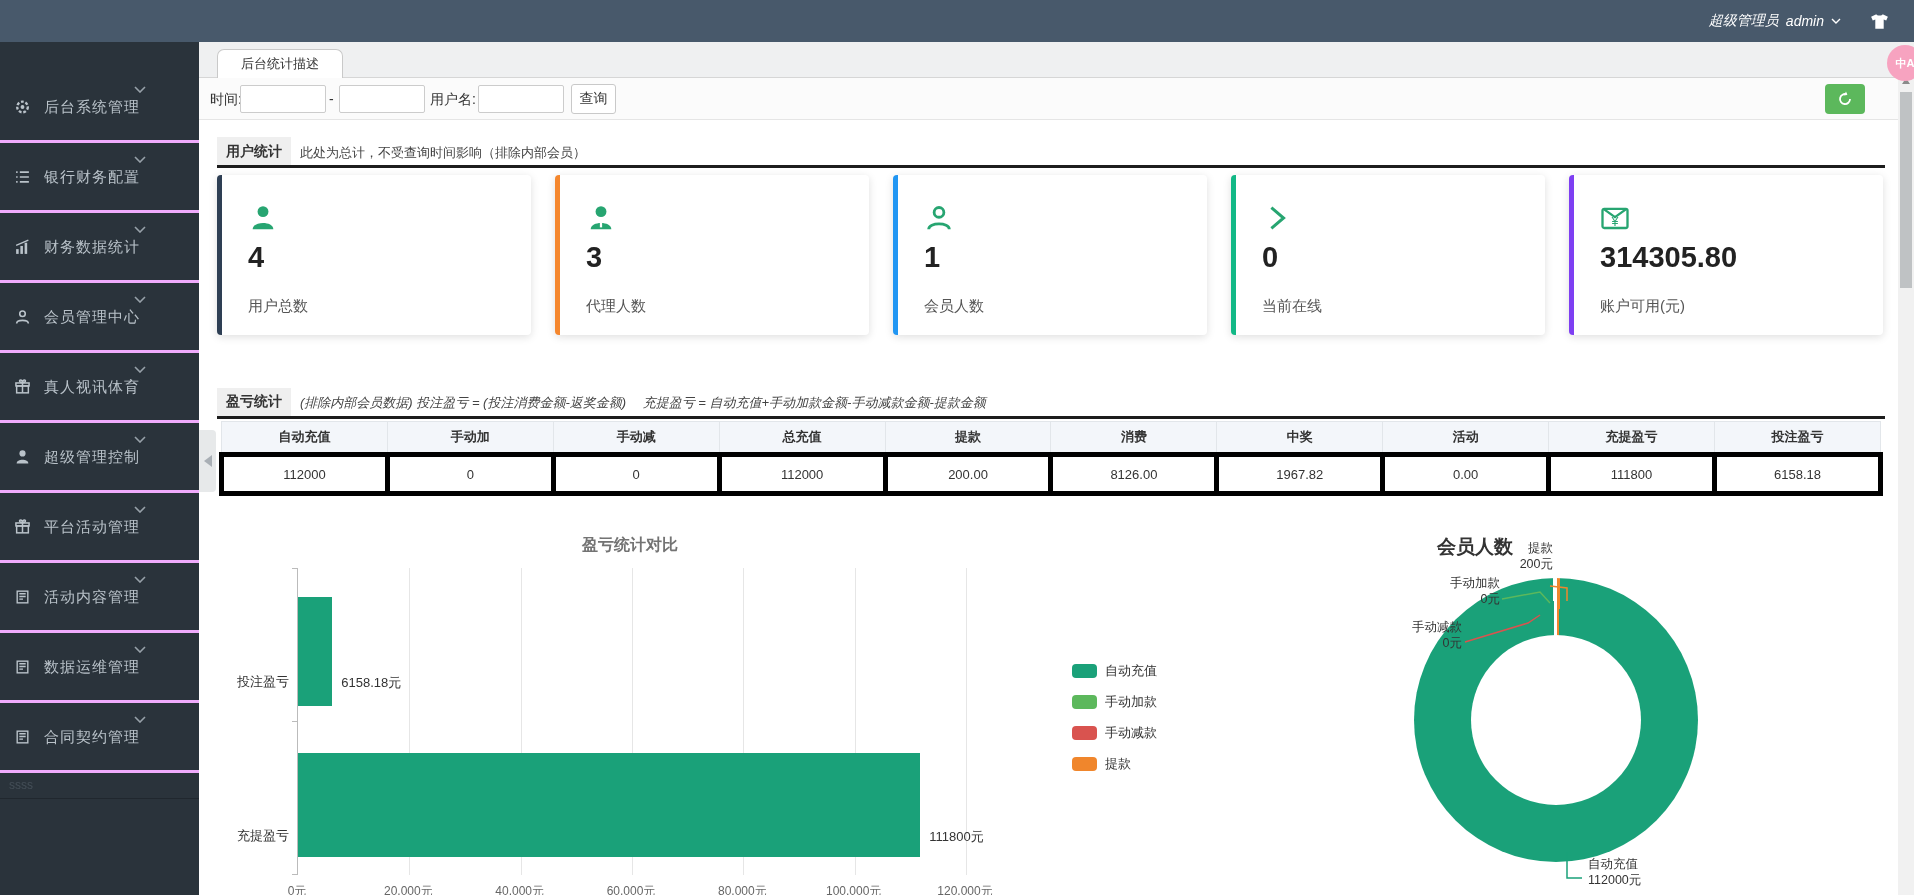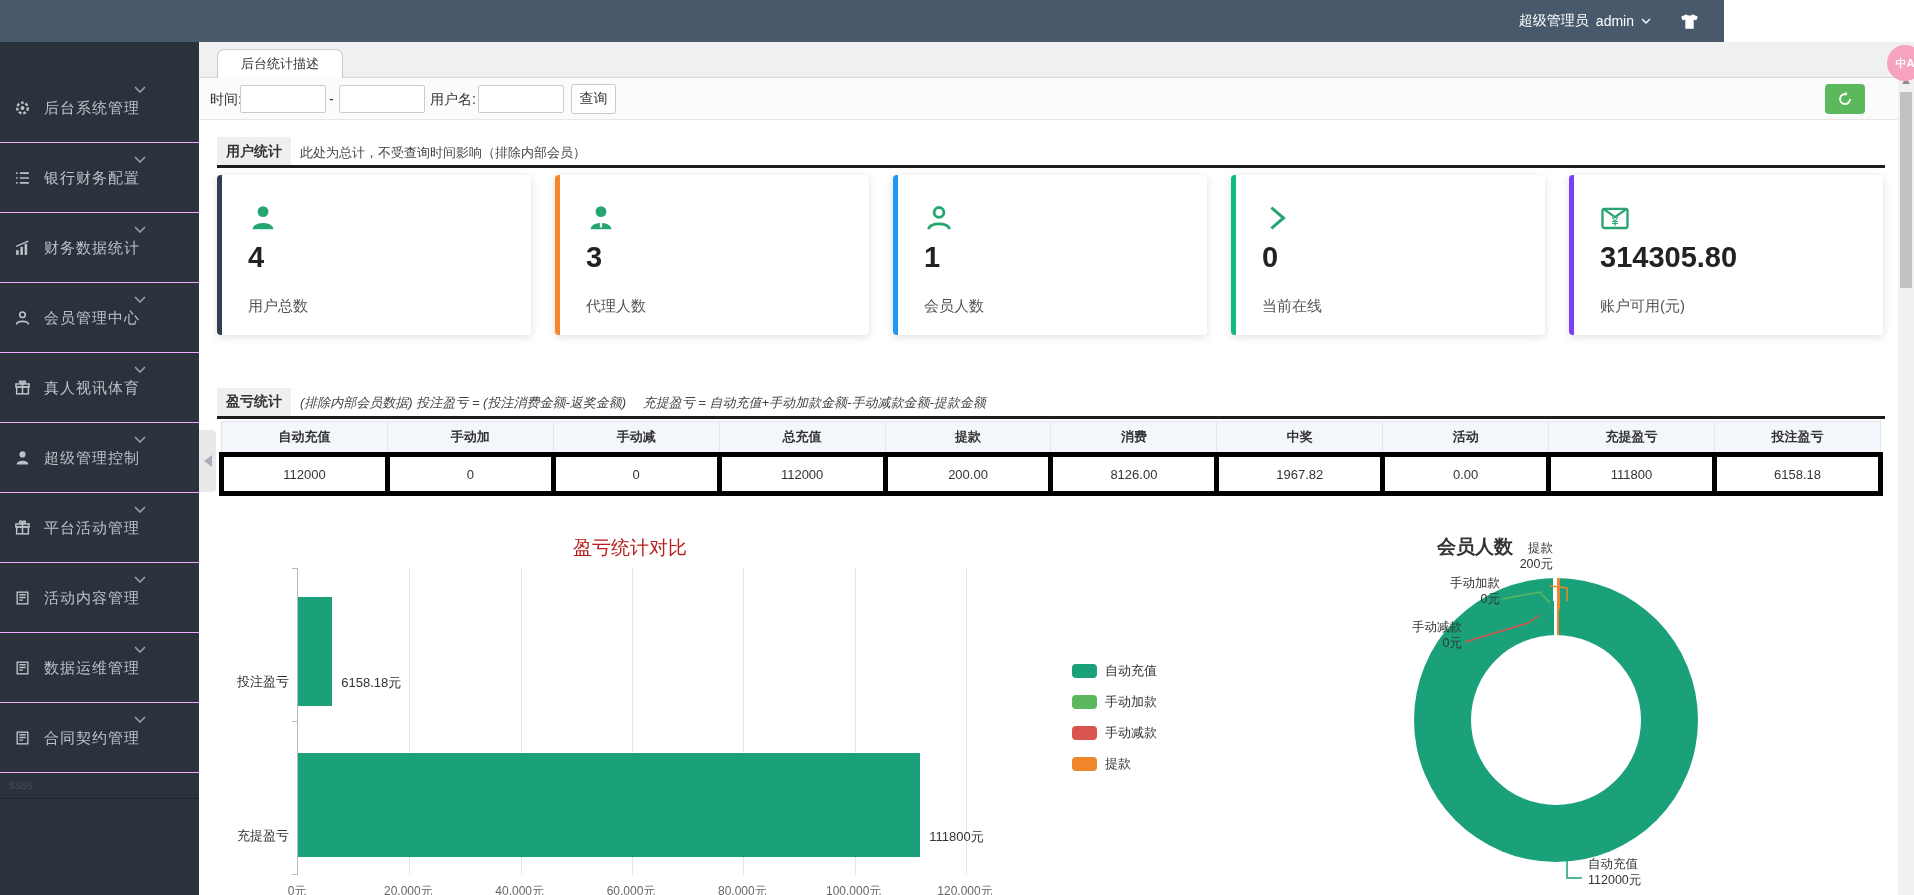--- a/index.html
+++ b/index.html
@@ -2,29 +2,29 @@
 <html><head>
 <meta charset="utf-8">
 <style>
   * { margin:0; padding:0; box-sizing:border-box; }
   html,body { width:1914px; height:895px; }
   body { font-family:"Liberation Sans","DejaVu Sans",sans-serif; background:#fff; position:relative;
          width:1914px; height:895px; overflow:hidden; color:#333; }
   #page { position:absolute; inset:0; }
 
   
-  .topbar { position:absolute; left:0; top:0; width:1724px; height:42px; background:#48596b;
-            display:flex; align-items:center; justify-content:flex-end; padding-right:24px; z-index:5; }
+  .topbar { position:absolute; left:0; top:0; width:1914px; height:42px; background:#48596b;
+            display:flex; align-items:center; justify-content:flex-end; padding-right:24px; z-index:5;font-style:italic; }
   .topbar .usergroup { display:flex; align-items:center; gap:7px; color:#fff; font-size:14px; cursor:pointer; }
   .topbar .shirt { margin-left:28px; width:21px; height:17px; display:inline-flex; }
 
   
   .sidebar { position:absolute; left:0; top:42px; width:199px; height:853px; background:#2a333b; z-index:4; }
   .side-menu { padding-top:31px; }
-  .side-item { position:relative; height:70px; border-bottom:1px solid #f0abfc; cursor:pointer; }
+  .side-item { position:relative; height:70px; border-bottom:3px solid #f0abfc; cursor:pointer; }
   .side-item .s-icon { position:absolute; left:14px; top:50%; transform:translateY(-50%); width:17px; height:17px; }
   .side-item .s-label { position:absolute; left:44px; top:50%; transform:translateY(-50%);
                         font-size:15px; color:#b9c2c9; letter-spacing:1px; white-space:nowrap; }
   .side-item .s-chev { position:absolute; right:53px; top:13px; width:12px; height:7px; }
   .side-foot { height:26px; border-bottom:1px solid #20272e; color:#454f58; font-size:12px;
                padding-left:9px; line-height:24px; }
 
   
   .collapse-handle { position:absolute; left:199px; top:430px; width:17px; height:62px; background:#e7e9ea;
                      border-radius:0 4px 4px 0; z-index:6; display:flex; align-items:center; justify-content:center; cursor:pointer; }
@@ -61,21 +61,21 @@
   .card .c-value { position:absolute; left:26px; top:66px; font-size:29px; font-weight:bold; color:#222; }
   .card .c-label { position:absolute; left:26px; top:122px; font-size:15px; color:#555; }
 
   
   .profit-table { position:absolute; left:219px; top:421px; width:1664px; border-collapse:collapse; table-layout:fixed; }
   .profit-table th { height:33px; background:#f3f6fa; border:1px solid #e2e6ea; font-size:13px; font-weight:bold; color:#333; }
   .profit-table td { height:39px; background:#fff; border:5px solid #000000; font-size:13px; color:#333; text-align:center; }
 
   
   .barchart { position:absolute; left:215px; top:528px; width:830px; height:367px; }
-  .bc-title { position:absolute; left:0; top:7px; width:830px; text-align:center; font-size:19px; font-weight:normal; color:#b91c1c; }
+  .bc-title { position:absolute; left:0; top:7px; width:830px; text-align:center; font-size:16px; font-weight:bold; color:#737373; }
   .bc-plot { position:absolute; left:82px; top:40px; width:668px; height:307px; border-left:1px solid #bbb; }
   .bc-grid { position:absolute; top:0; width:1px; height:307px; background:#e6e6e6; }
   .bc-ytick { position:absolute; left:-6px; width:6px; height:1px; background:#bbb; }
   .bc-bar { position:absolute; left:0; background:#1aa179; }
   .bc-cat { position:absolute; left:2px; width:72px; text-align:right; font-size:13px; color:#333; }
   .bc-val { position:absolute; font-size:13px; color:#333; white-space:nowrap;text-align:center; }
   .bc-xtick { position:absolute; top:355px; transform:translateX(-50%); font-size:12px; color:#666; white-space:nowrap; }
 
   
   .legend { position:absolute; left:1072px; top:662px; display:flex; flex-direction:column; gap:13px; }

